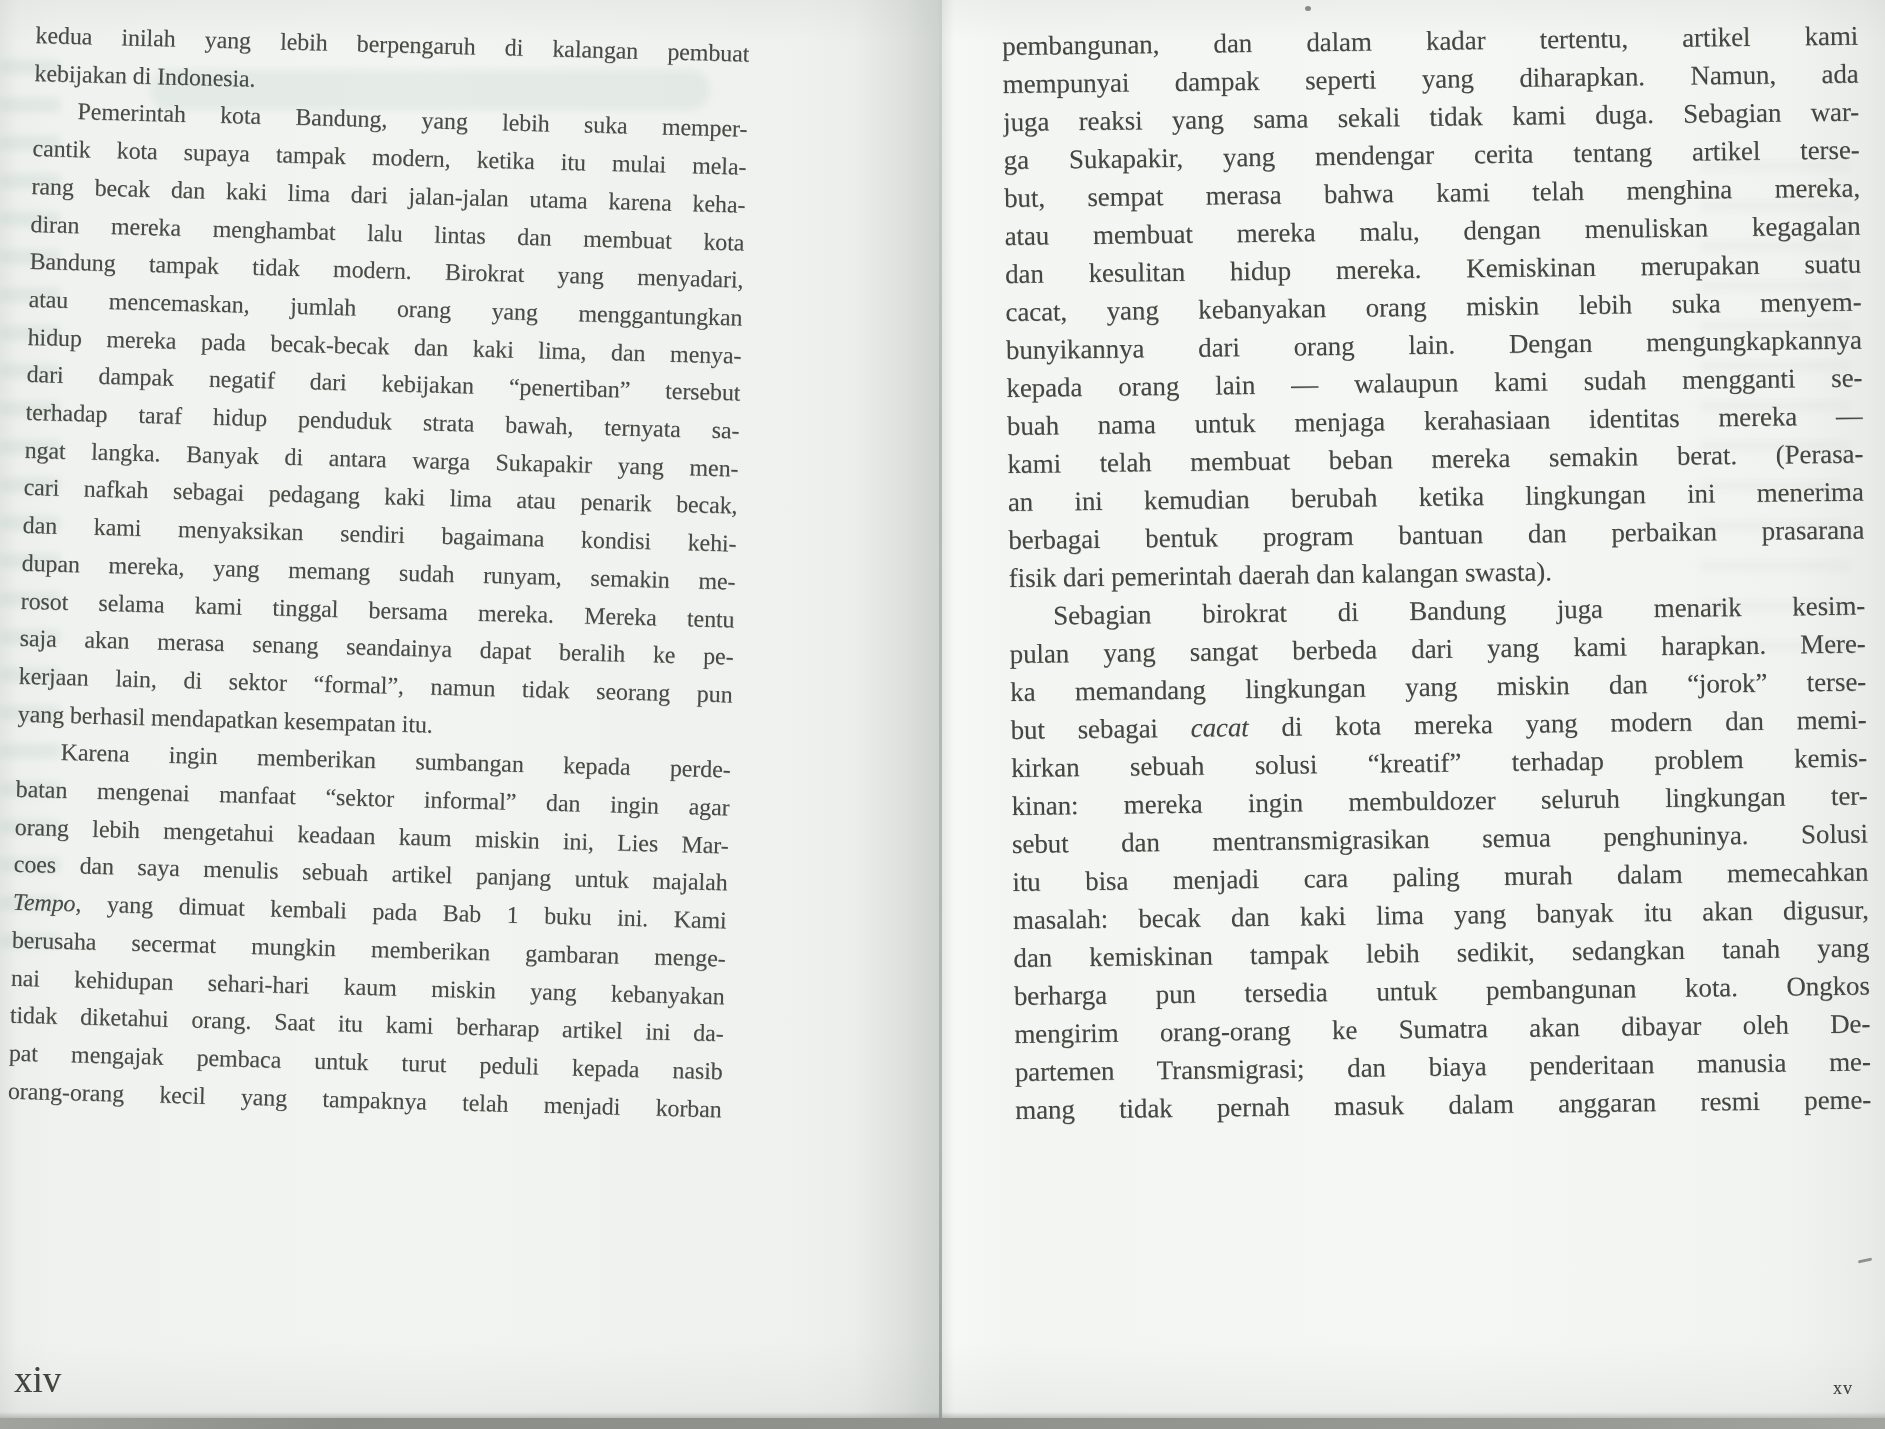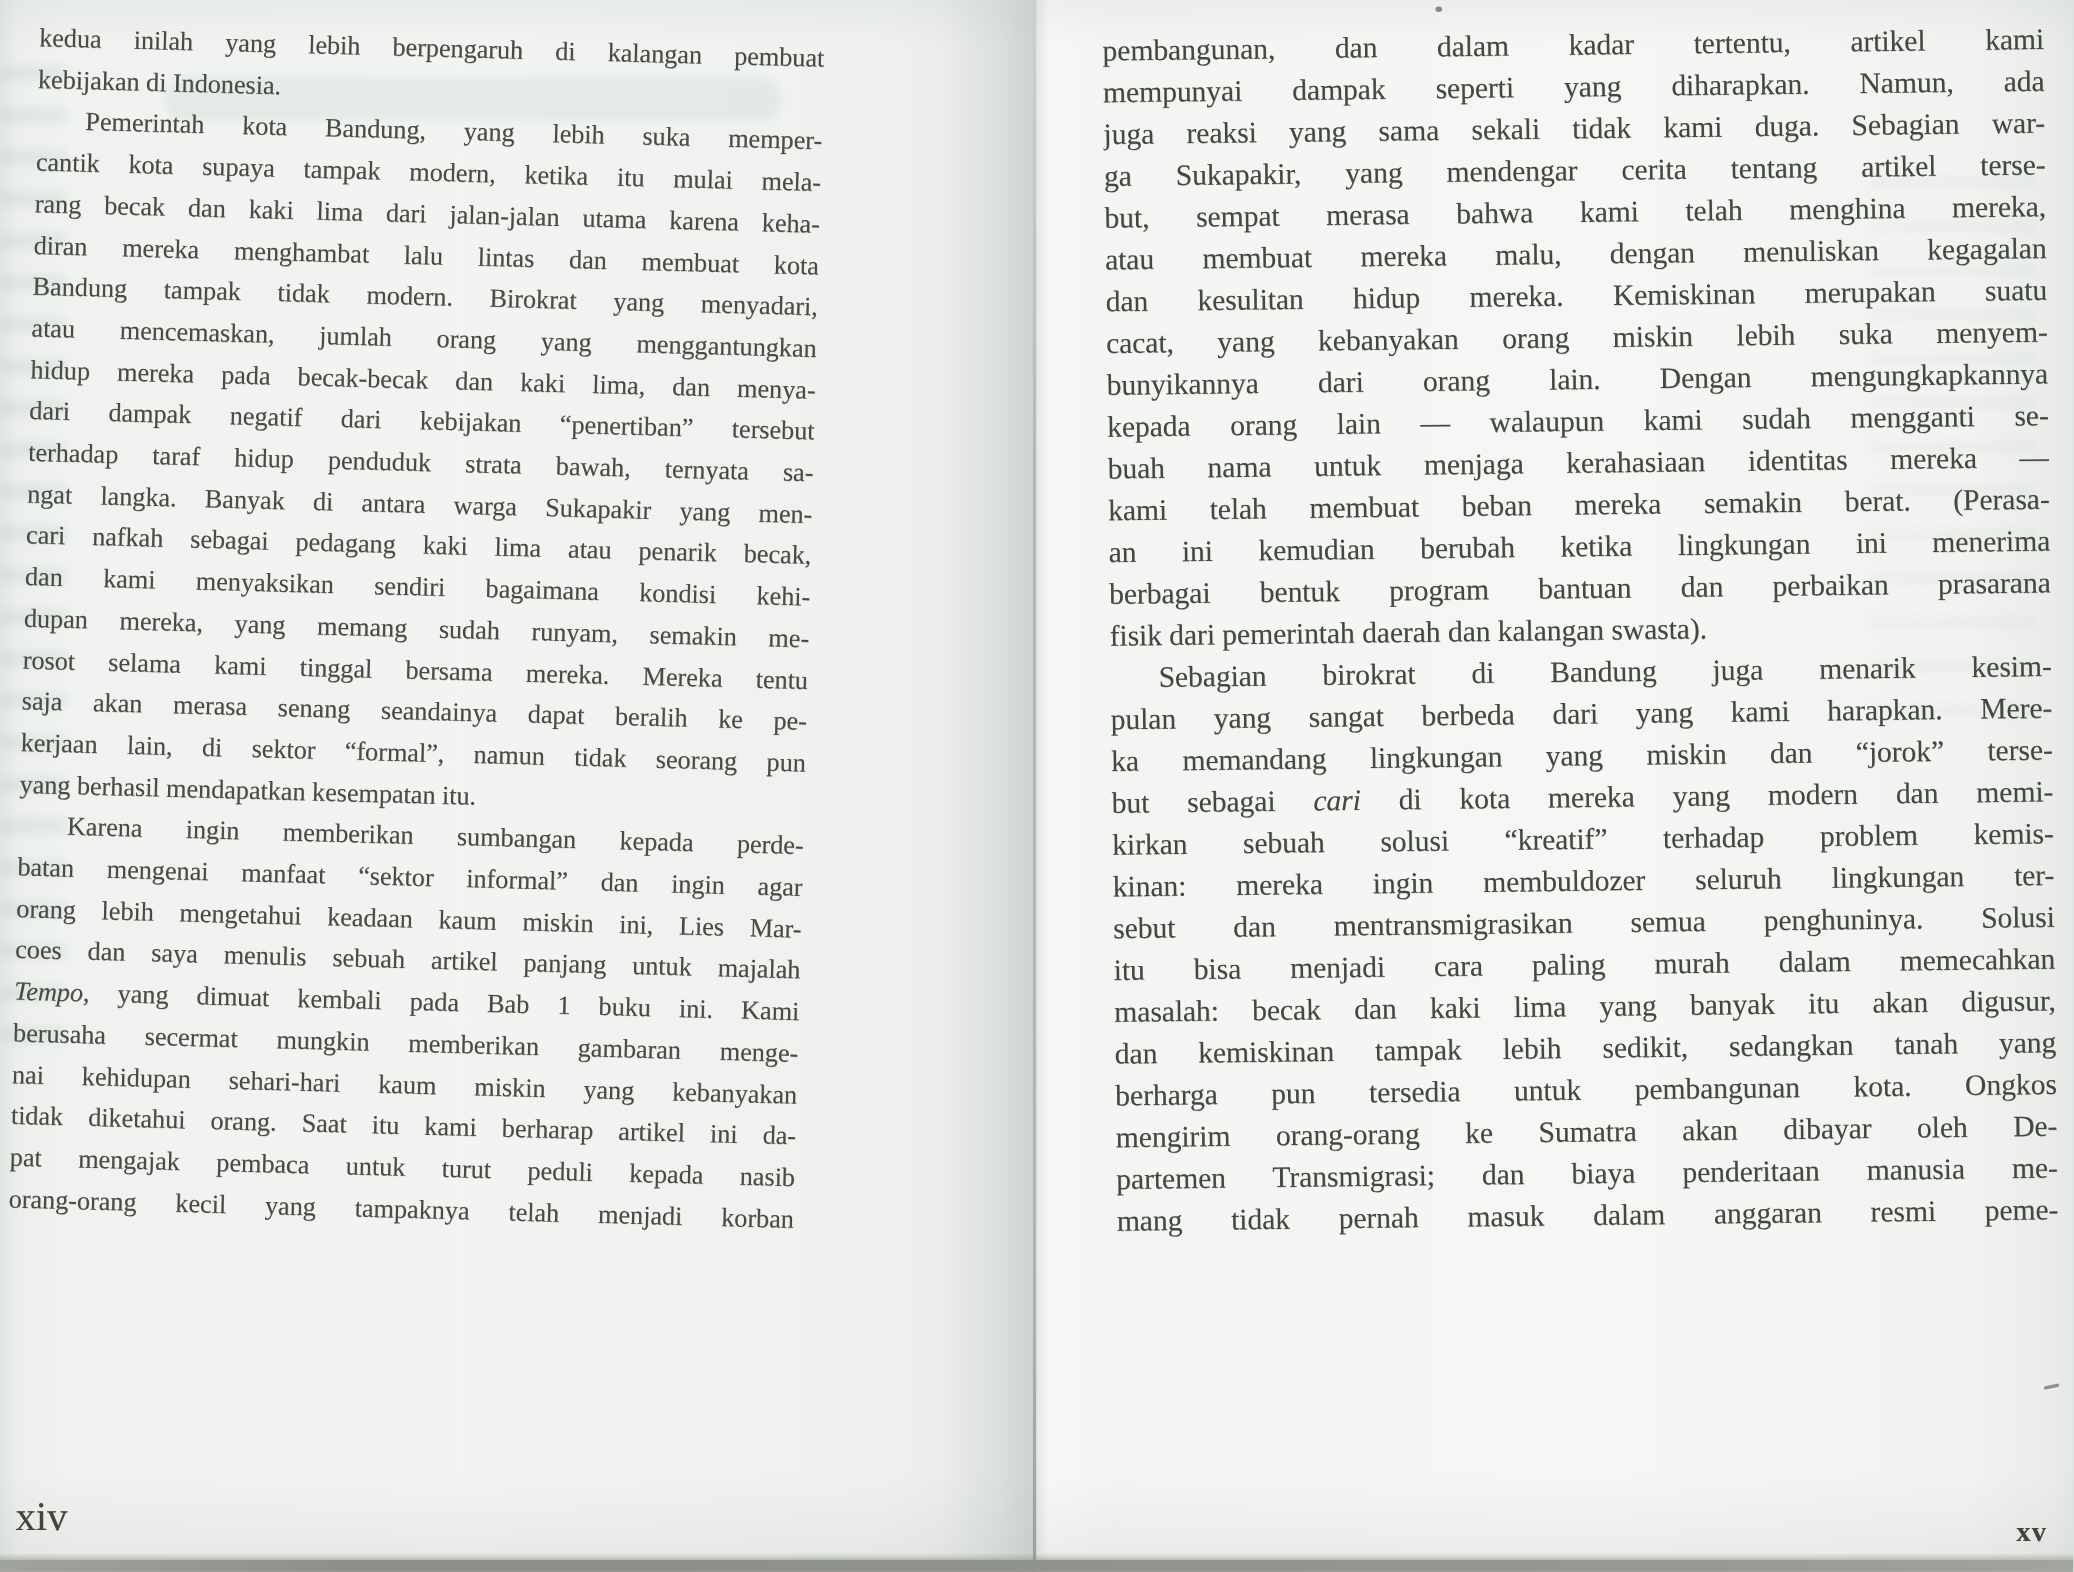--- a/index.html
+++ b/index.html
@@ -51,21 +51,21 @@
         font-size:27px;line-height:38px;letter-spacing:-.1px;color:#434840;
         transform:rotate(-0.7deg);transform-origin:0 0;}
 
   .line{text-align:justify;text-align-last:justify;max-height:39px;overflow:hidden;}
   .line.end{text-align-last:left;}
   .line.indent{text-indent:44px;}
   .line i{font-style:italic;}
 
   .page-num{position:absolute;color:#41453e;text-shadow:.3px .3px .5px rgba(65,69,62,.4);}
   .pn-left{left:14px;top:1358px;font-size:37px;}
-  .pn-right{left:1833px;top:1378px;font-size:26px;font-weight:700;letter-spacing:1px;}
+  .pn-right{left:1833px;top:1378px;font-size:18px;font-weight:400;letter-spacing:1px;}
 </style>
 </head>
 <body>
 
 <div class="scan">
 
   <div class="ghost g1"></div>
   <div class="ghost g2"></div>
   <div class="ghost g3"></div>
 
@@ -116,21 +116,21 @@
       <div class="line"><span>bunyikannya dari orang lain. Dengan mengungkapkannya</span></div>
       <div class="line"><span>kepada orang lain — walaupun kami sudah mengganti se-</span></div>
       <div class="line"><span>buah nama untuk menjaga kerahasiaan identitas mereka —</span></div>
       <div class="line"><span>kami telah membuat beban mereka semakin berat. (Perasa-</span></div>
       <div class="line"><span>an ini kemudian berubah ketika lingkungan ini menerima</span></div>
       <div class="line"><span>berbagai bentuk program bantuan dan perbaikan prasarana</span></div>
       <div class="line end"><span>fisik dari pemerintah daerah dan kalangan swasta).</span></div>
       <div class="line indent"><span>Sebagian birokrat di Bandung juga menarik kesim-</span></div>
       <div class="line"><span>pulan yang sangat berbeda dari yang kami harapkan. Mere-</span></div>
       <div class="line"><span>ka memandang lingkungan yang miskin dan “jorok” terse-</span></div>
-      <div class="line"><span>but sebagai </span><i>cari</i><span> di kota mereka yang modern dan memi-</span></div>
+      <div class="line"><span>but sebagai </span><i>cacat</i><span> di kota mereka yang modern dan memi-</span></div>
       <div class="line"><span>kirkan sebuah solusi “kreatif” terhadap problem kemis-</span></div>
       <div class="line"><span>kinan: mereka ingin membuldozer seluruh lingkungan ter-</span></div>
       <div class="line"><span>sebut dan mentransmigrasikan semua penghuninya. Solusi</span></div>
       <div class="line"><span>itu bisa menjadi cara paling murah dalam memecahkan</span></div>
       <div class="line"><span>masalah: becak dan kaki lima yang banyak itu akan digusur,</span></div>
       <div class="line"><span>dan kemiskinan tampak lebih sedikit, sedangkan tanah yang</span></div>
       <div class="line"><span>berharga pun tersedia untuk pembangunan kota. Ongkos</span></div>
       <div class="line"><span>mengirim orang-orang ke Sumatra akan dibayar oleh De-</span></div>
       <div class="line"><span>partemen Transmigrasi; dan biaya penderitaan manusia me-</span></div>
       <div class="line"><span>mang tidak pernah masuk dalam anggaran resmi peme-</span></div>

